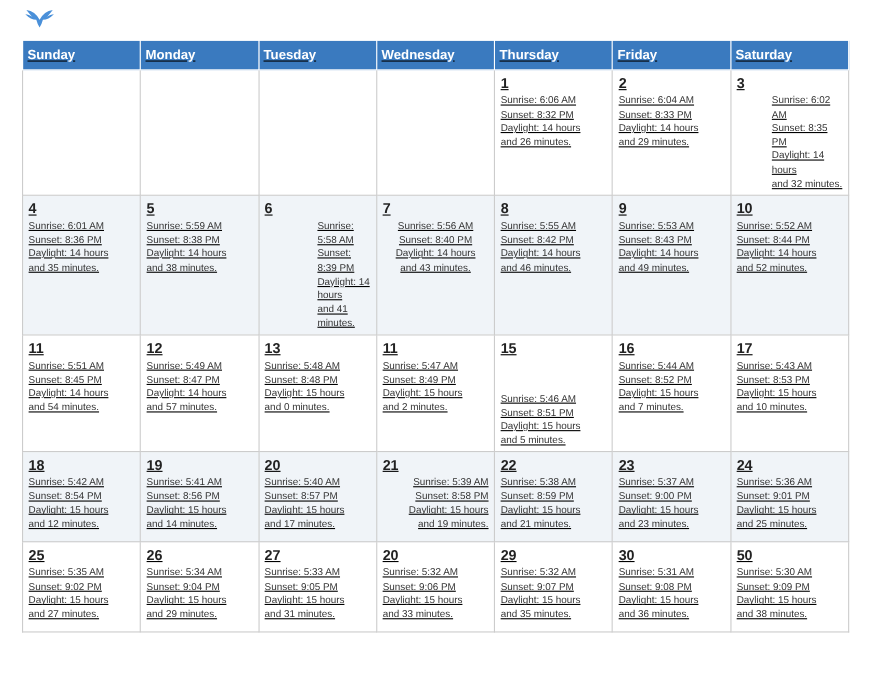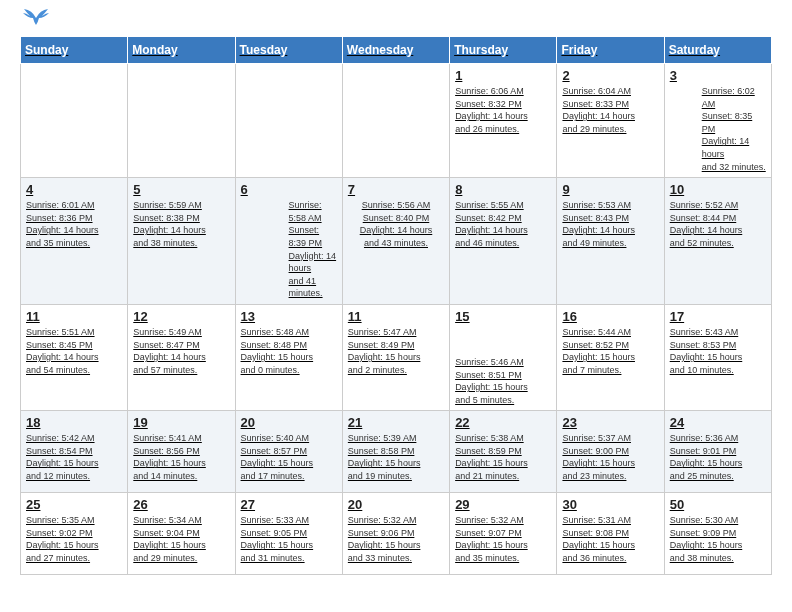--- a/index.html
+++ b/index.html
@@ -271,21 +271,21 @@
           </td>
           <td>
             <span class="day-num">20</span>
             <div class="cell-text" style="white-space: pre-line;">Sunrise: 5:40 AM
 Sunset: 8:57 PM
 Daylight: 15 hours
 and 17 minutes.</div>
           </td>
           <td>
             <span class="day-num">21</span>
-            <div class="cell-text" style="white-space: pre-line;">Sunrise: 5:39 AM
+            <div class="cell-text" style="white-space: pre-line; text-align: right;">Sunrise: 5:39 AM
 Sunset: 8:58 PM
 Daylight: 15 hours
 and 19 minutes.</div>
           </td>
           <td>
             <span class="day-num">22</span>
             <div class="cell-text" style="white-space: pre-line;">Sunrise: 5:38 AM
 Sunset: 8:59 PM
 Daylight: 15 hours
 and 21 minutes.</div>

